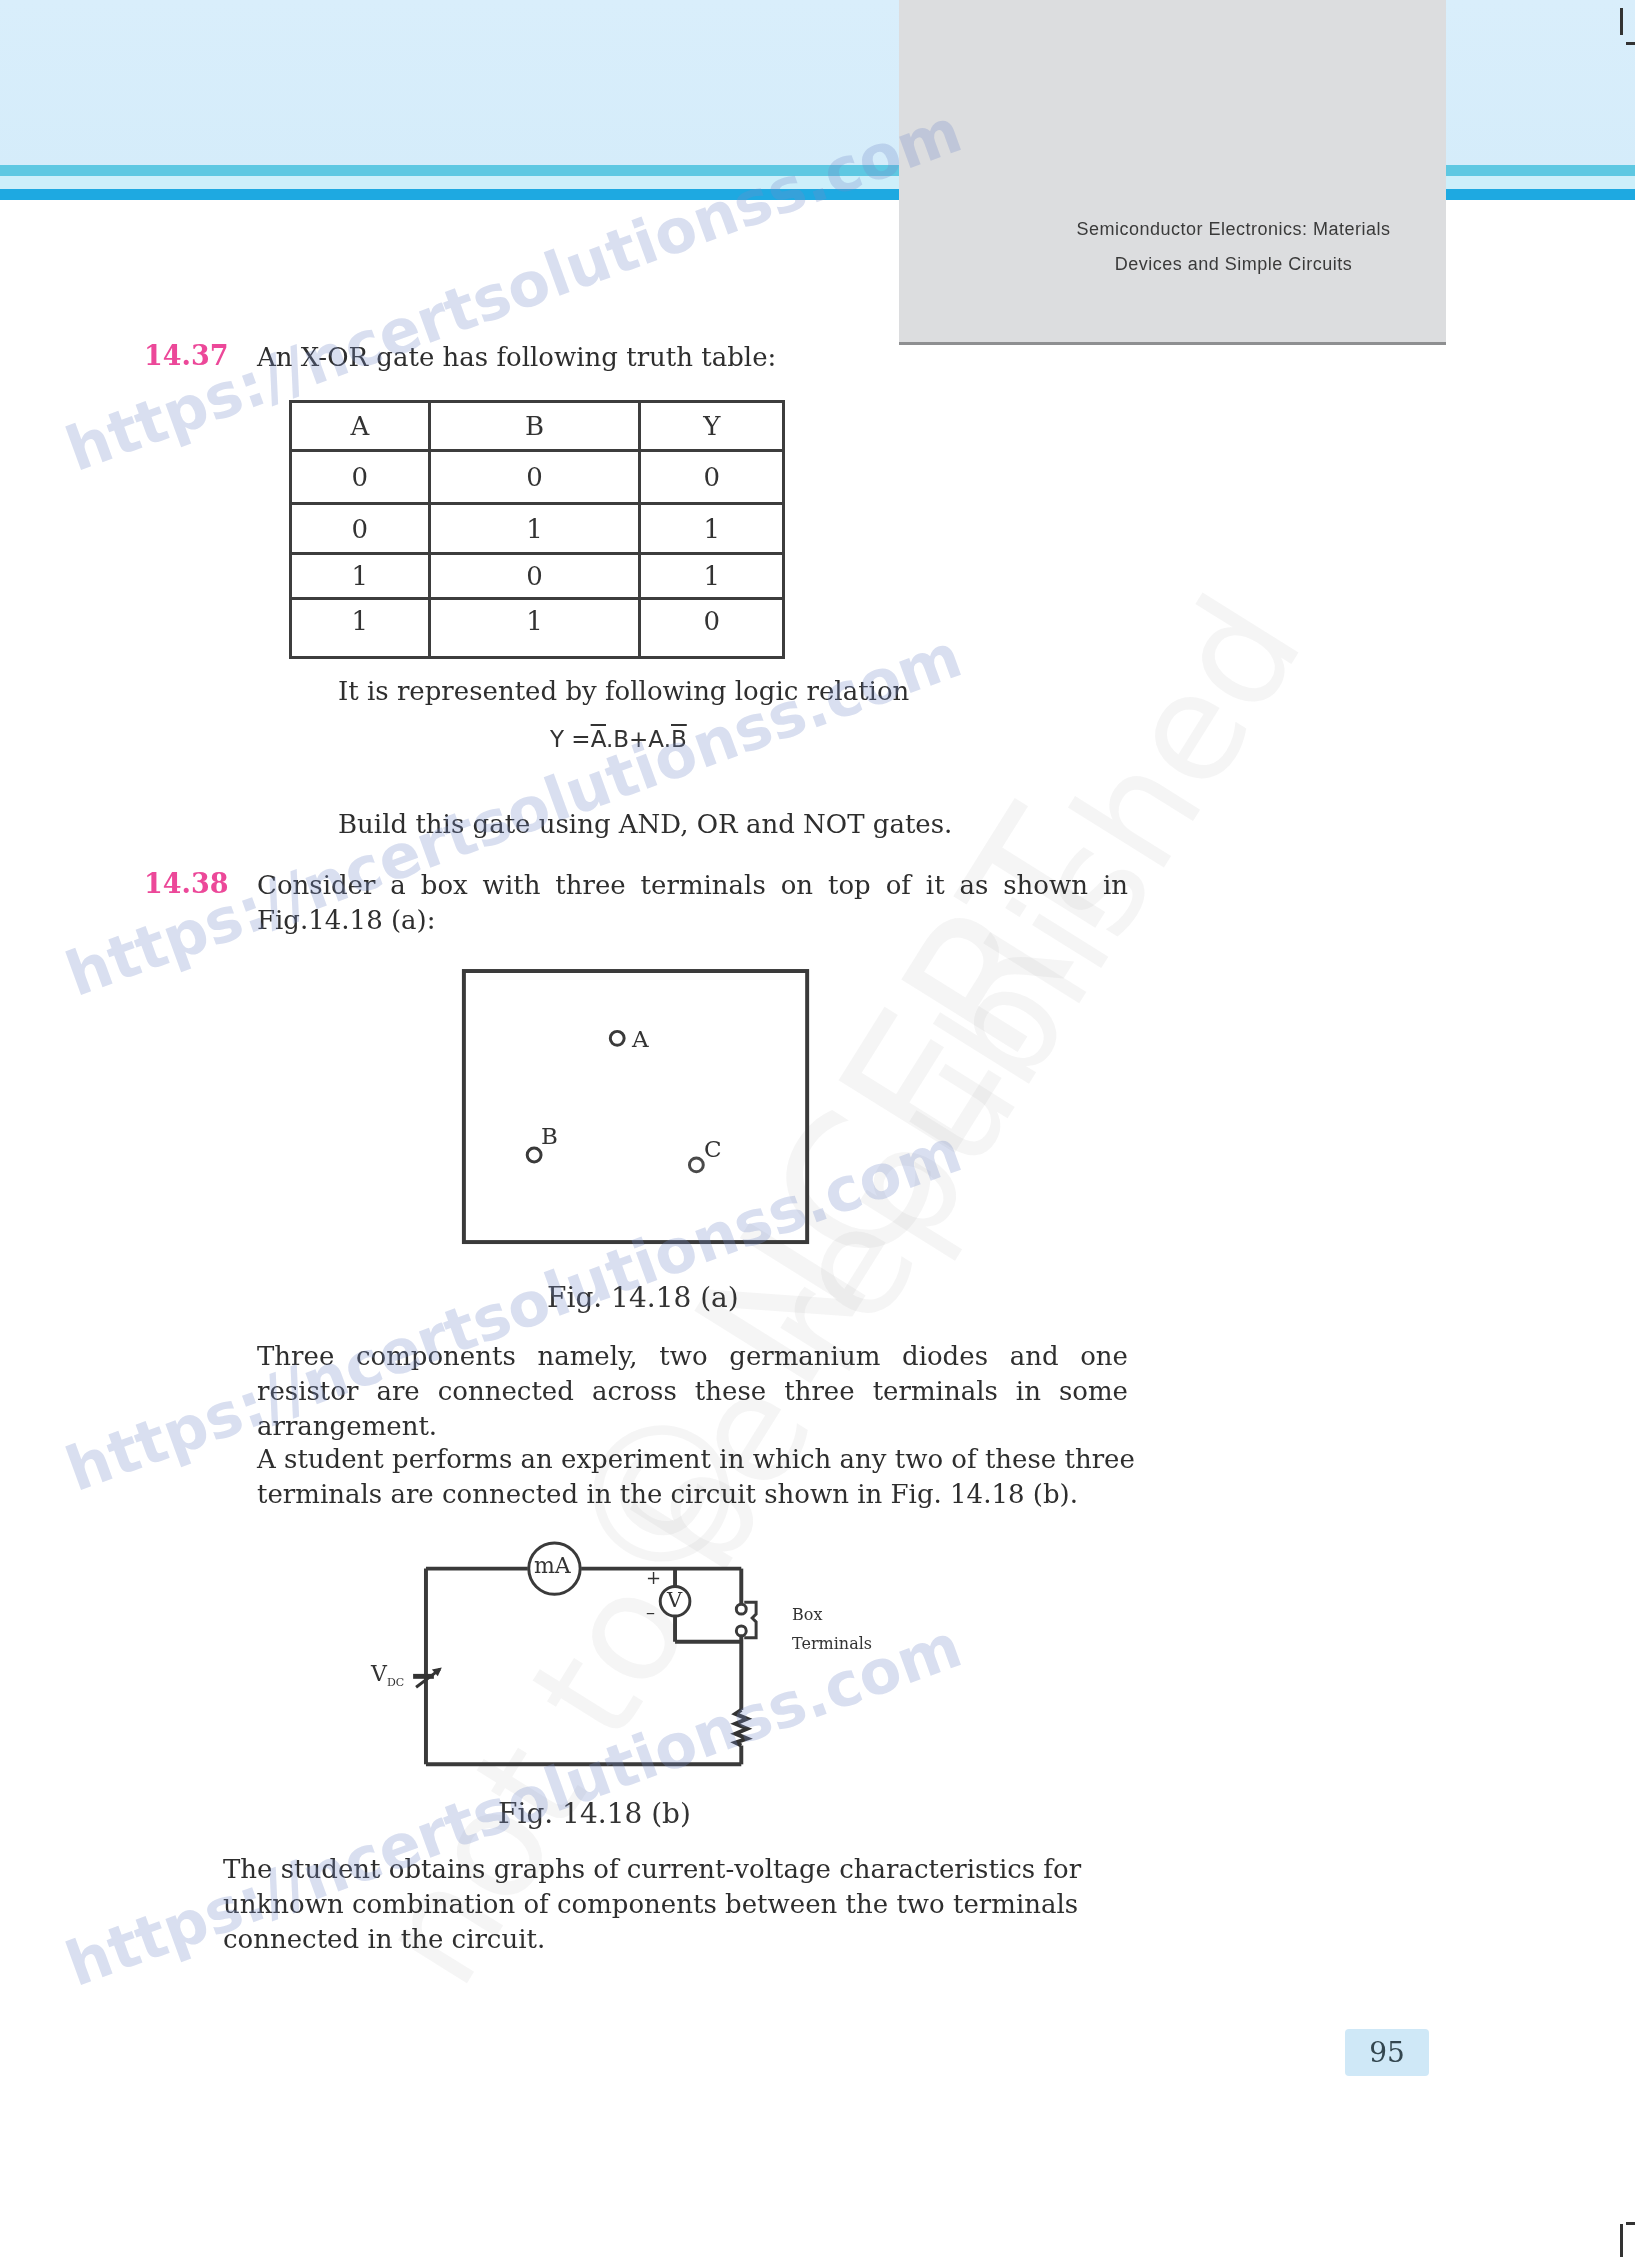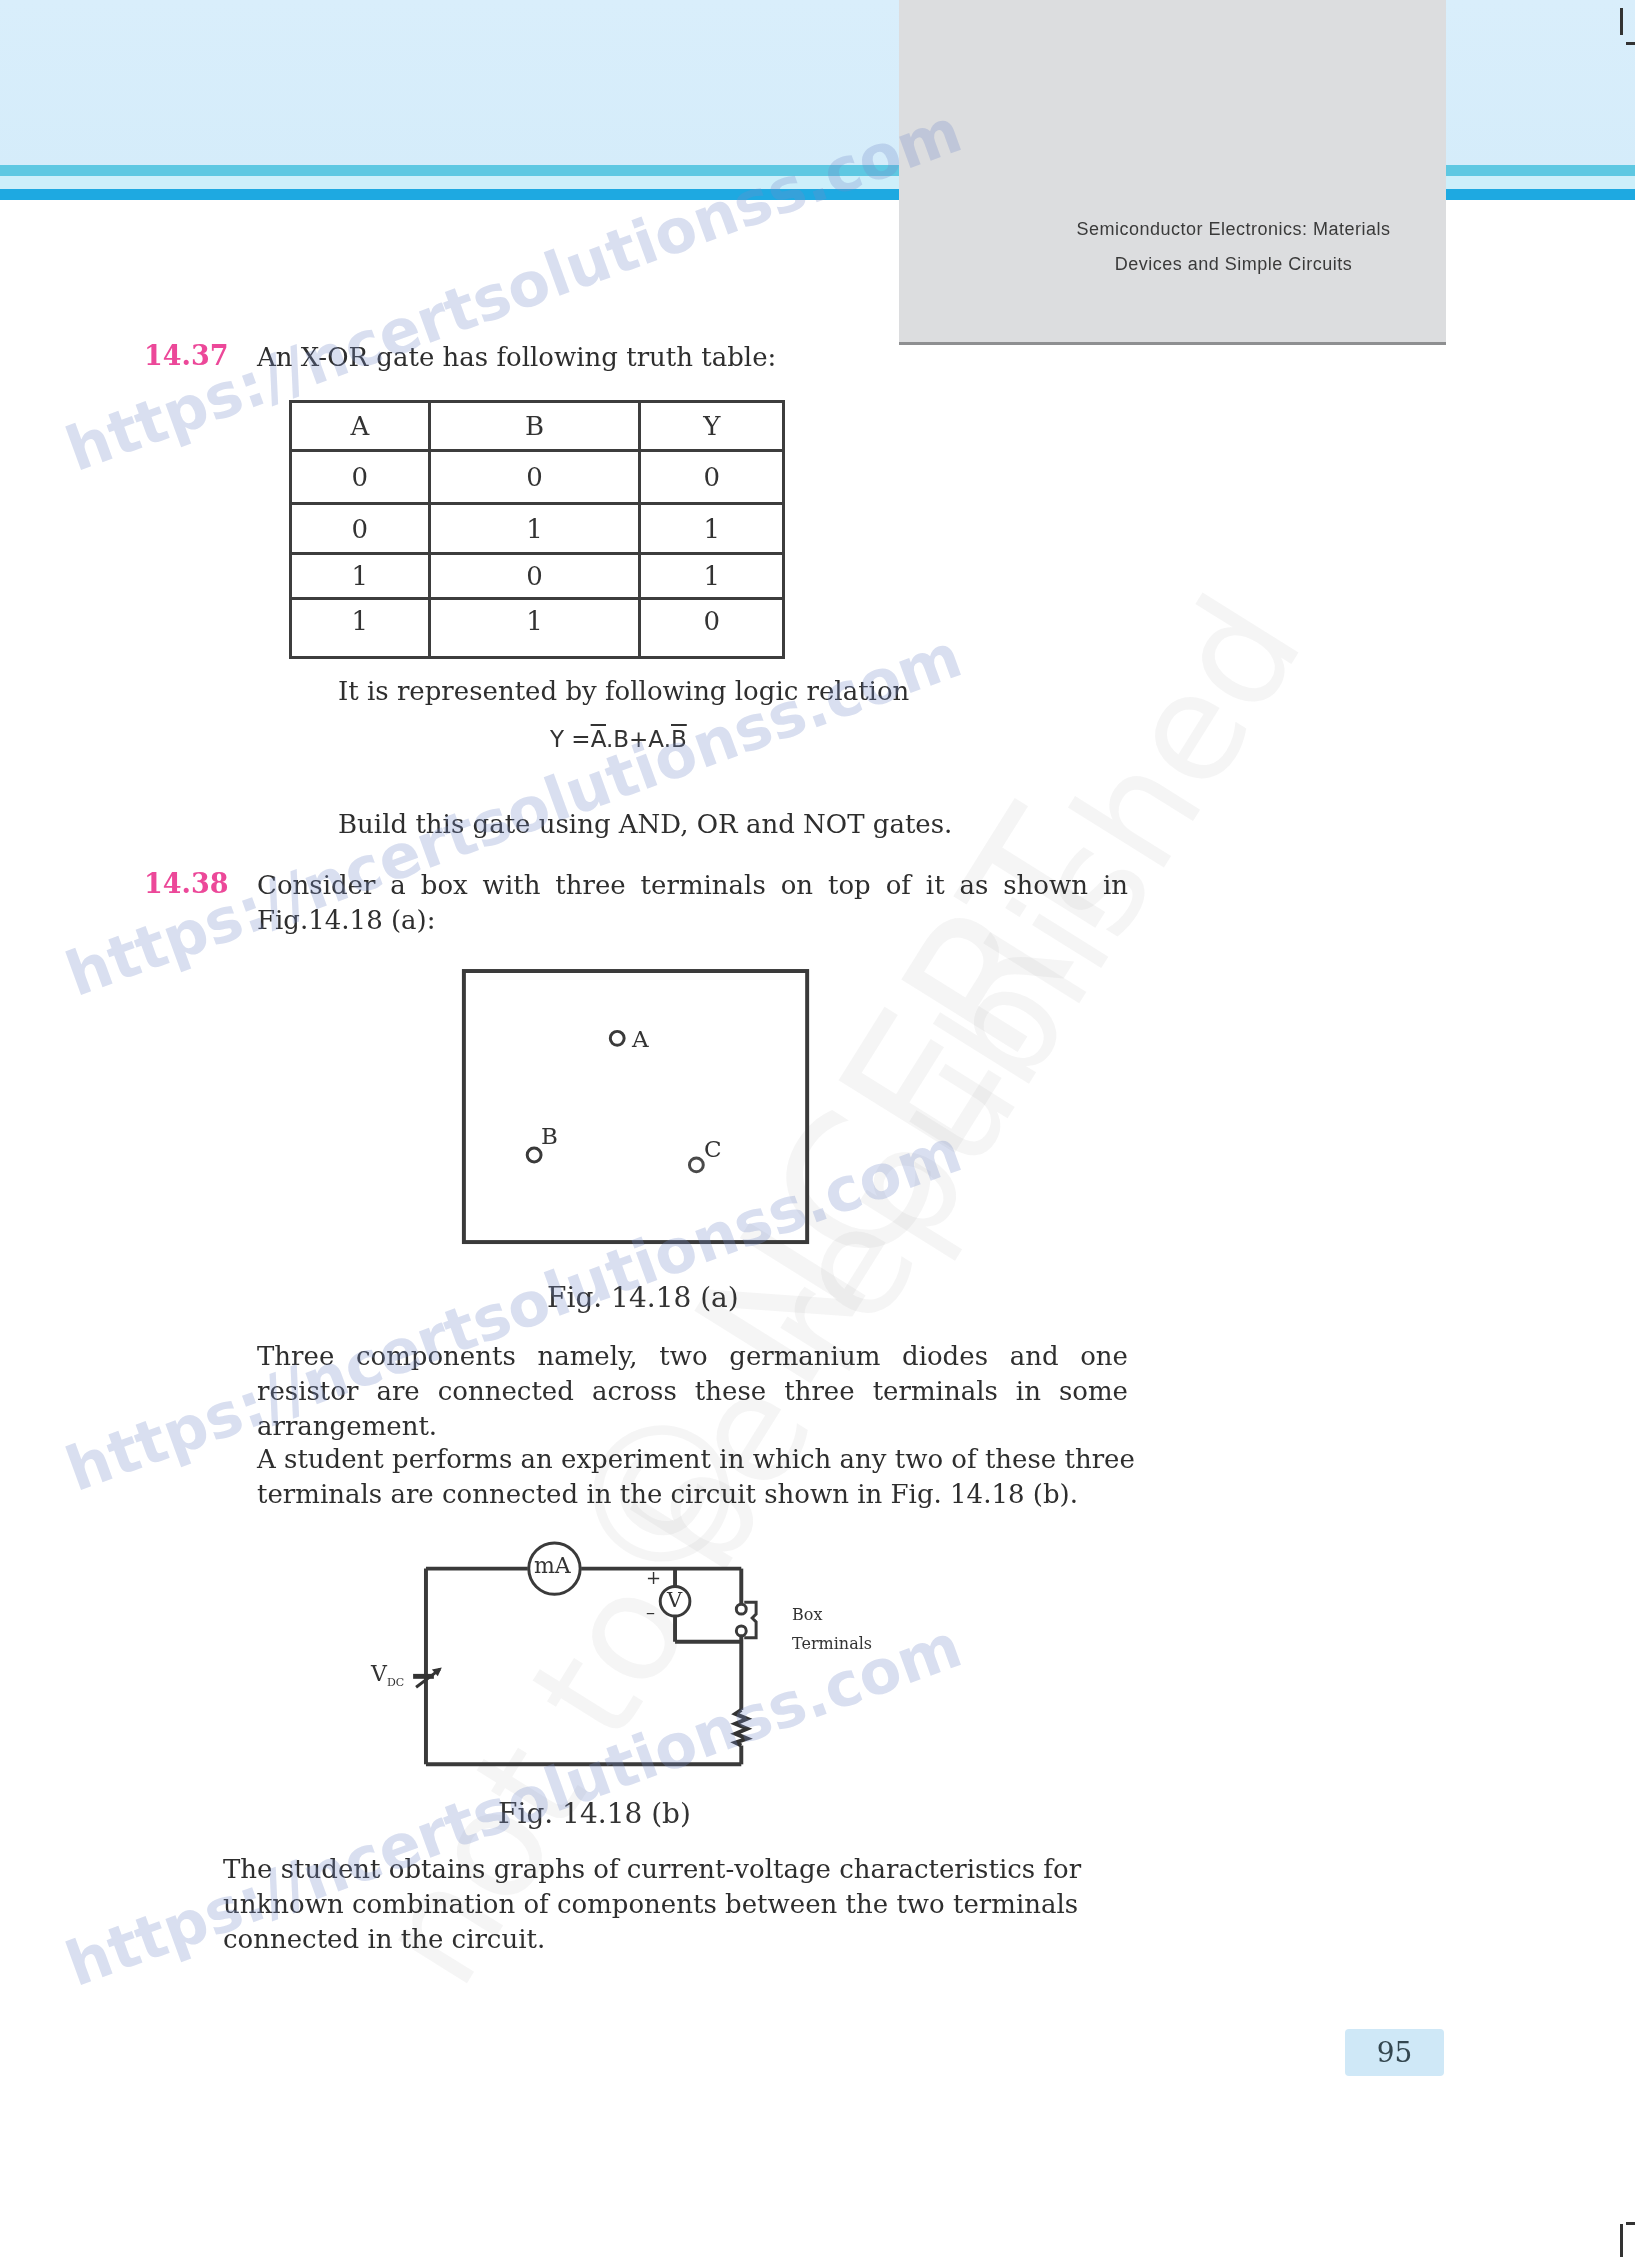--- a/index.html
+++ b/index.html
@@ -43,21 +43,21 @@
   
   table.tt { position: absolute; left: 289px; top: 400px; width: 496px;
     border-collapse: collapse; font-size: 26px; color: #333; }
   table.tt td { border: 3px solid #3d3d3d; text-align: center; padding: 0; }
   table.tt td.c0 { width: 137px; } table.tt td.c1 { width: 210px; } table.tt td.c2 { width: 142px; }
 
   .formula { font-family: "DejaVu Sans", sans-serif; font-size: 23px; color: #333; }
   .ovl { text-decoration: overline; }
 
   .fig-caption { font-size: 28px; color: #333; }
-  .page-num-box { left: 1345px; top: 2029px; width: 99px; height: 47px;
+  .page-num-box { left: 1345px; top: 2029px; width: 84px; height: 47px;
     background: #cfe8f7; border-radius: 4px; text-align: center; line-height: 47px;
     font-size: 28px; color: #33464f; }
 </style>
 </head>
 <body>
 
 <div class="abs hdr-band"></div>
 <div class="abs stripe1"></div>
 <div class="abs stripe-gap"></div>
 <div class="abs stripe2"></div>

